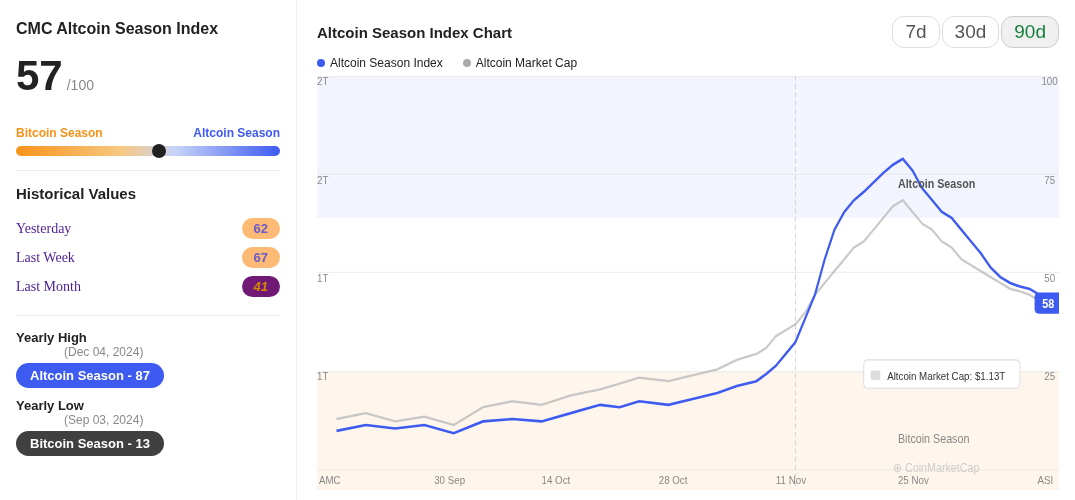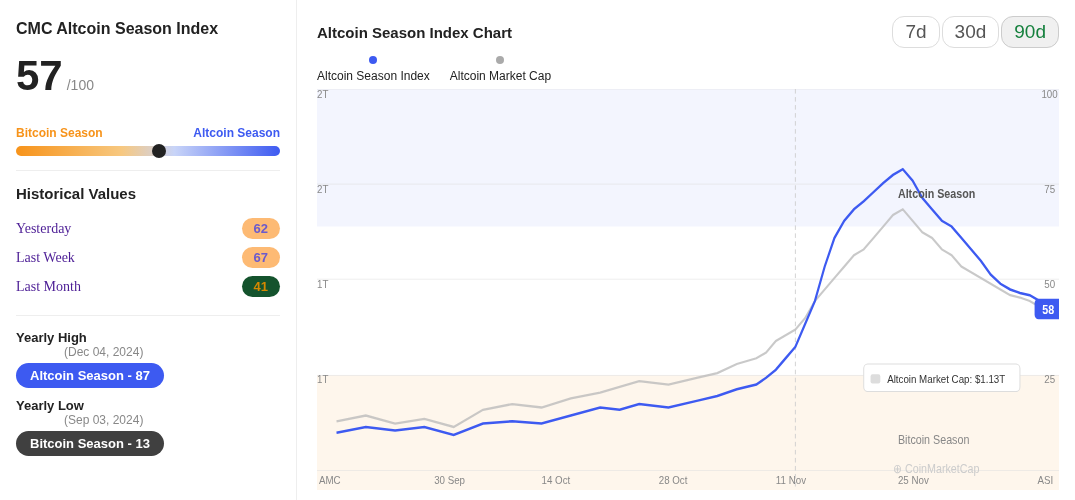--- a/index.html
+++ b/index.html
@@ -17,38 +17,38 @@
     .altcoin-label { color: #3d5af1; font-weight: 600; }
     .slider-track { position: relative; height: 10px; border-radius: 5px; background: linear-gradient(to right, #f7931a 0%, #f7c880 40%, #c8d4f8 60%, #3d5af1 100%); margin-bottom: 14px; }
     .slider-thumb { position: absolute; top: 50%; width: 14px; height: 14px; border-radius: 50%; background: #222; transform: translate(-50%, -50%); left: 54%; }
     .divider { border: none; border-top: 1px solid #eee; margin: 14px 0; }
 
     .section-title { font-size: 15px; font-weight: 700; margin-bottom: 12px; }
     .hist-row { display: flex; justify-content: space-between; align-items: center; padding: 4px 0; }
     .hist-label { color: #4c1d95; font-family: Liberation Serif, serif; }
     .hist-badge { padding: 3px 12px; border-radius: 12px; font-size: 13px; font-weight: 600; }
     .badge-purple { background: #fdba74; color: #6b5bcc; }
-    .badge-orange { background: #14532d; color: #d48800; }
+    .badge-orange { background: #701a75; color: #d48800; font-style: italic; }
 
     .yearly-section { margin-top: 14px; }
     .yearly-row { margin-bottom: 10px; }
     .yearly-sub { font-size: 12px; color: #888; margin-bottom: 4px; margin-left: 48px; }
     .tag-btn { padding: 5px 14px; border-radius: 20px; font-size: 13px; font-weight: 700; border: none; cursor: default; }
     .tag-blue { background: #3d5af1; color: #fff; text-align: right; }
     .tag-orange { background: #404040; color: #fff; }
 
     
     .right-panel { flex: 1; padding: 16px 16px 10px 20px; display: flex; flex-direction: column; }
     .chart-header { display: flex; align-items: center; justify-content: space-between; margin-bottom: 8px; }
     .chart-title { font-size: 15px; font-weight: 700; text-align: center; }
     .time-btns { display: flex; gap: 2px; }
     .time-btn { padding: 4px 12px; border-radius: 12px; border: 1px solid #ddd; background: #fff; font-size: 19px; cursor: pointer; color: #555; }
     .time-btn.active { background: #f0f0f0; font-weight: 400; color: #15803d; border-color: #ccc; }
     .legend { display: flex; gap: 20px; margin-bottom: 6px; font-size: 12px; align-items: center; }
-    .legend-item { display: flex; align-items: center; gap: 5px; flex-direction: column; }
+    .legend-item { display: flex; align-items: center; gap: 5px; }
     .legend-dot { width: 8px; height: 8px; border-radius: 50%; }
     .dot-blue { background: #3d5af1; }
     .dot-gray { background: #aaa; }
     .chart-area { flex: 1; position: relative; }
     svg.chart-svg { width: 100%; height: 100%; }
   </style>
 </head>
 <body>
 
 <div class="container">

